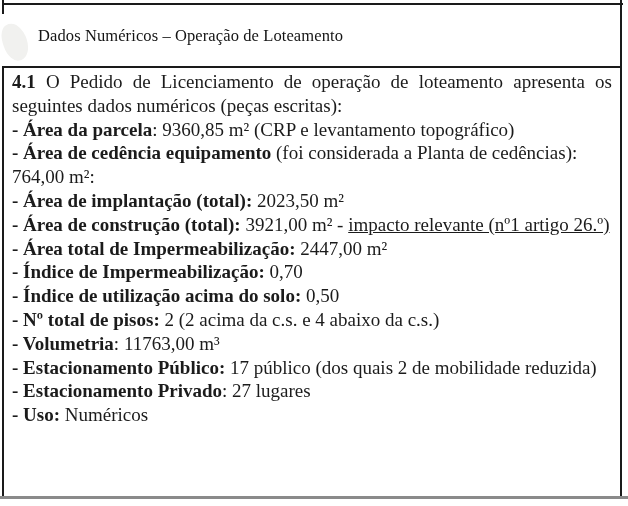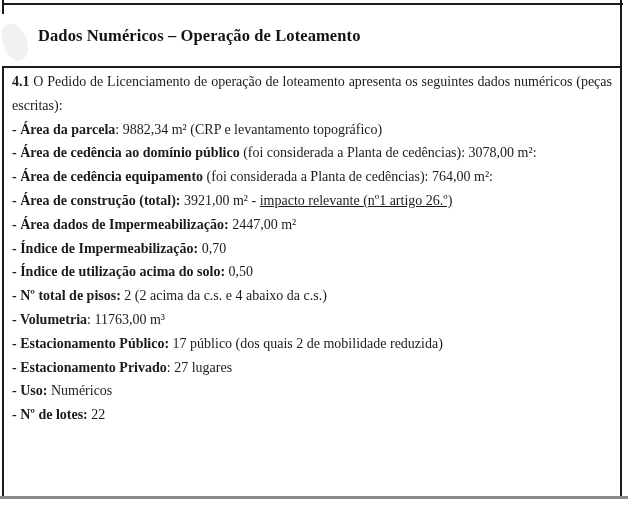--- a/index.html
+++ b/index.html
@@ -30,76 +30,75 @@
   }
   .smudge {
     position: absolute; left: 3px; top: 23px;
     width: 24px; height: 38px;
     background: #f1f1ef;
     border-radius: 45% 55% 50% 50%;
     transform: rotate(-18deg);
   }
   .doc-title {
     position: absolute; left: 38px; top: 26px;
-    font-size: 16.5px; font-weight: bold;
+    font-size: 16.5px; font-weight: normal;
     letter-spacing: 0.1px;
     color: #141414;
   }
   .data-box {
     position: absolute; left: 2px; right: 6px; top: 66px;
     height: 430px;
     border: 2px solid #1a1a1a;
     border-bottom: none;
     padding: 2px 8px 0 8px;
     overflow: hidden;
   }
   .line {
-    font-size: 14px;
+    font-size: 19px;
     line-height: 23.8px;
   }
   .intro { text-align: justify; }
   .just  { text-align: justify; }
   .b { font-weight: bold; }
   .u { text-decoration: underline; }
 </style>
 </head>
 <body>
 
 <div class="top-rule"></div>
 <div class="left-stub"></div>
 <div class="right-rule"></div>
 <div class="smudge"></div>
 
 <h1 class="doc-title">Dados Numéricos – Operação de Loteamento</h1>
 
 <div class="data-box">
   <div class="line intro"><span class="b">4.1</span><span> O Pedido de Licenciamento de operação de loteamento apresenta os seguintes dados numéricos (peças escritas):</span></div>
 
-  <div class="line"><span class="b">- Área da parcela</span><span>: 9882,34 m² (CRP e levantamento topográfico)</span></div>
+  <div class="line"><span class="b">- Área da parcela</span><span>: 9360,85 m² (CRP e levantamento topográfico)</span></div>
 
-  <div class="line just"><span class="b">- Área de cedência ao domínio público</span><span> (foi considerada a Planta de cedências): 3078,00 m²:</span></div>
 
   <div class="line"><span class="b">- Área de cedência equipamento</span><span> (foi considerada a Planta de cedências): 764,00 m²:</span></div>
 
+  <div class="line"><span class="b">- Área de implantação (total):</span><span> 2023,50 m²</span></div>
 
   <div class="line"><span class="b">- Área de construção (total):</span><span> 3921,00 m² - </span><span class="u">impacto relevante (nº1 artigo 26.º)</span></div>
 
-  <div class="line"><span class="b">- Área dados de Impermeabilização:</span><span> 2447,00 m²</span></div>
+  <div class="line"><span class="b">- Área total de Impermeabilização:</span><span> 2447,00 m²</span></div>
 
   <div class="line"><span class="b">- Índice de Impermeabilização:</span><span> 0,70</span></div>
 
   <div class="line"><span class="b">- Índice de utilização acima do solo:</span><span> 0,50</span></div>
 
   <div class="line"><span class="b">- Nº total de pisos:</span><span> 2 (2 acima da c.s. e 4 abaixo da c.s.)</span></div>
 
 
   <div class="line"><span class="b">- Volumetria</span><span>: 11763,00 m³</span></div>
 
   <div class="line"><span class="b">- Estacionamento Público:</span><span> 17 público (dos quais 2 de mobilidade reduzida)</span></div>
 
   <div class="line"><span class="b">- Estacionamento Privado</span><span>: 27 lugares</span></div>
 
   <div class="line"><span class="b">- Uso:</span><span> Numéricos</span></div>
 
-  <div class="line"><span class="b">- Nº de lotes:</span><span> 22</span></div>
 </div>
 
 <div class="bottom-rule"></div>
 
 </body></html>

